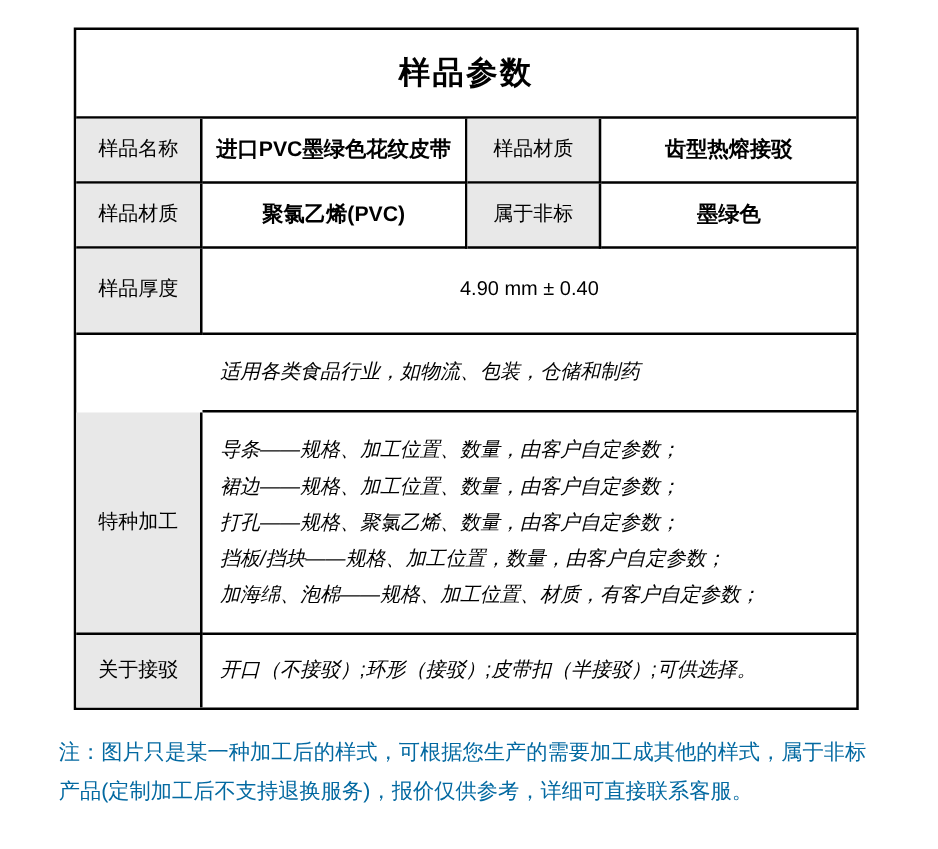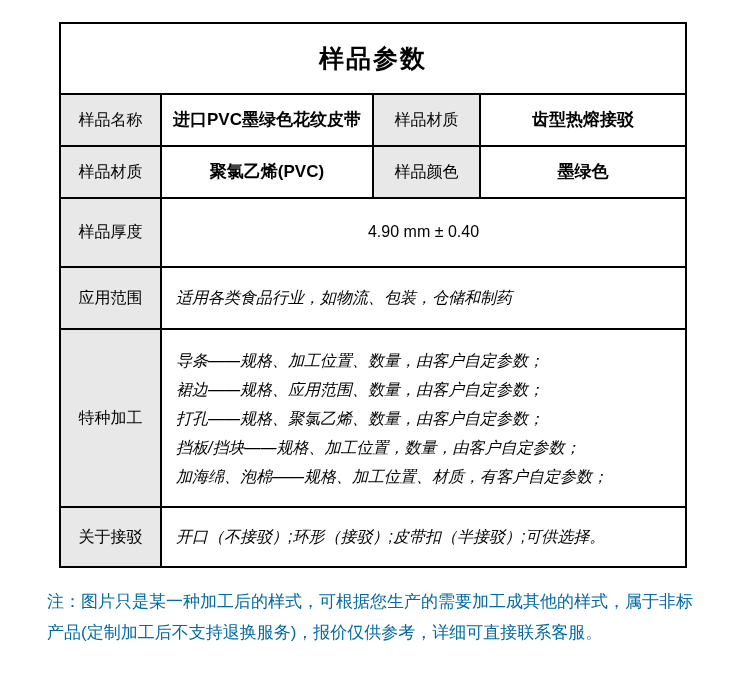--- a/index.html
+++ b/index.html
@@ -70,33 +70,32 @@
 
   <div class="cell title-cell">样品参数</div>
 
   <div class="cell th">样品名称</div>
   <div class="cell val-bold">进口PVC墨绿色花纹皮带</div>
   <div class="cell th">样品材质</div>
   <div class="cell val-bold last-col">齿型热熔接驳</div>
 
   <div class="cell th">样品材质</div>
   <div class="cell val-bold">聚氯乙烯(PVC)</div>
-  <div class="cell th">样品颜色</div>
+  <div class="cell th">属于非标</div>
   <div class="cell val-bold last-col">墨绿色</div>
 
   <div class="cell th">样品厚度</div>
   <div class="cell span3 last-col">4.90 mm ± 0.40</div>
 
-  <div class="cell th">应用范围</div>
   <div class="cell span3 last-col left-align">适用各类食品行业，如物流、包装，仓储和制药</div>
 
   <div class="cell th">特种加工</div>
   <div class="cell span3 last-col left-align multiline">
     <div>导条——规格、加工位置、数量，由客户自定参数；</div>
-    <div>裙边——规格、应用范围、数量，由客户自定参数；</div>
+    <div>裙边——规格、加工位置、数量，由客户自定参数；</div>
     <div>打孔——规格、聚氯乙烯、数量，由客户自定参数；</div>
     <div>挡板/挡块——规格、加工位置，数量，由客户自定参数；</div>
     <div>加海绵、泡棉——规格、加工位置、材质，有客户自定参数；</div>
   </div>
 
   <div class="cell th last-row">关于接驳</div>
   <div class="cell span3 last-col last-row left-align">开口（不接驳）;环形（接驳）;皮带扣（半接驳）;可供选择。</div>
 </div>
 
 <div class="note">

